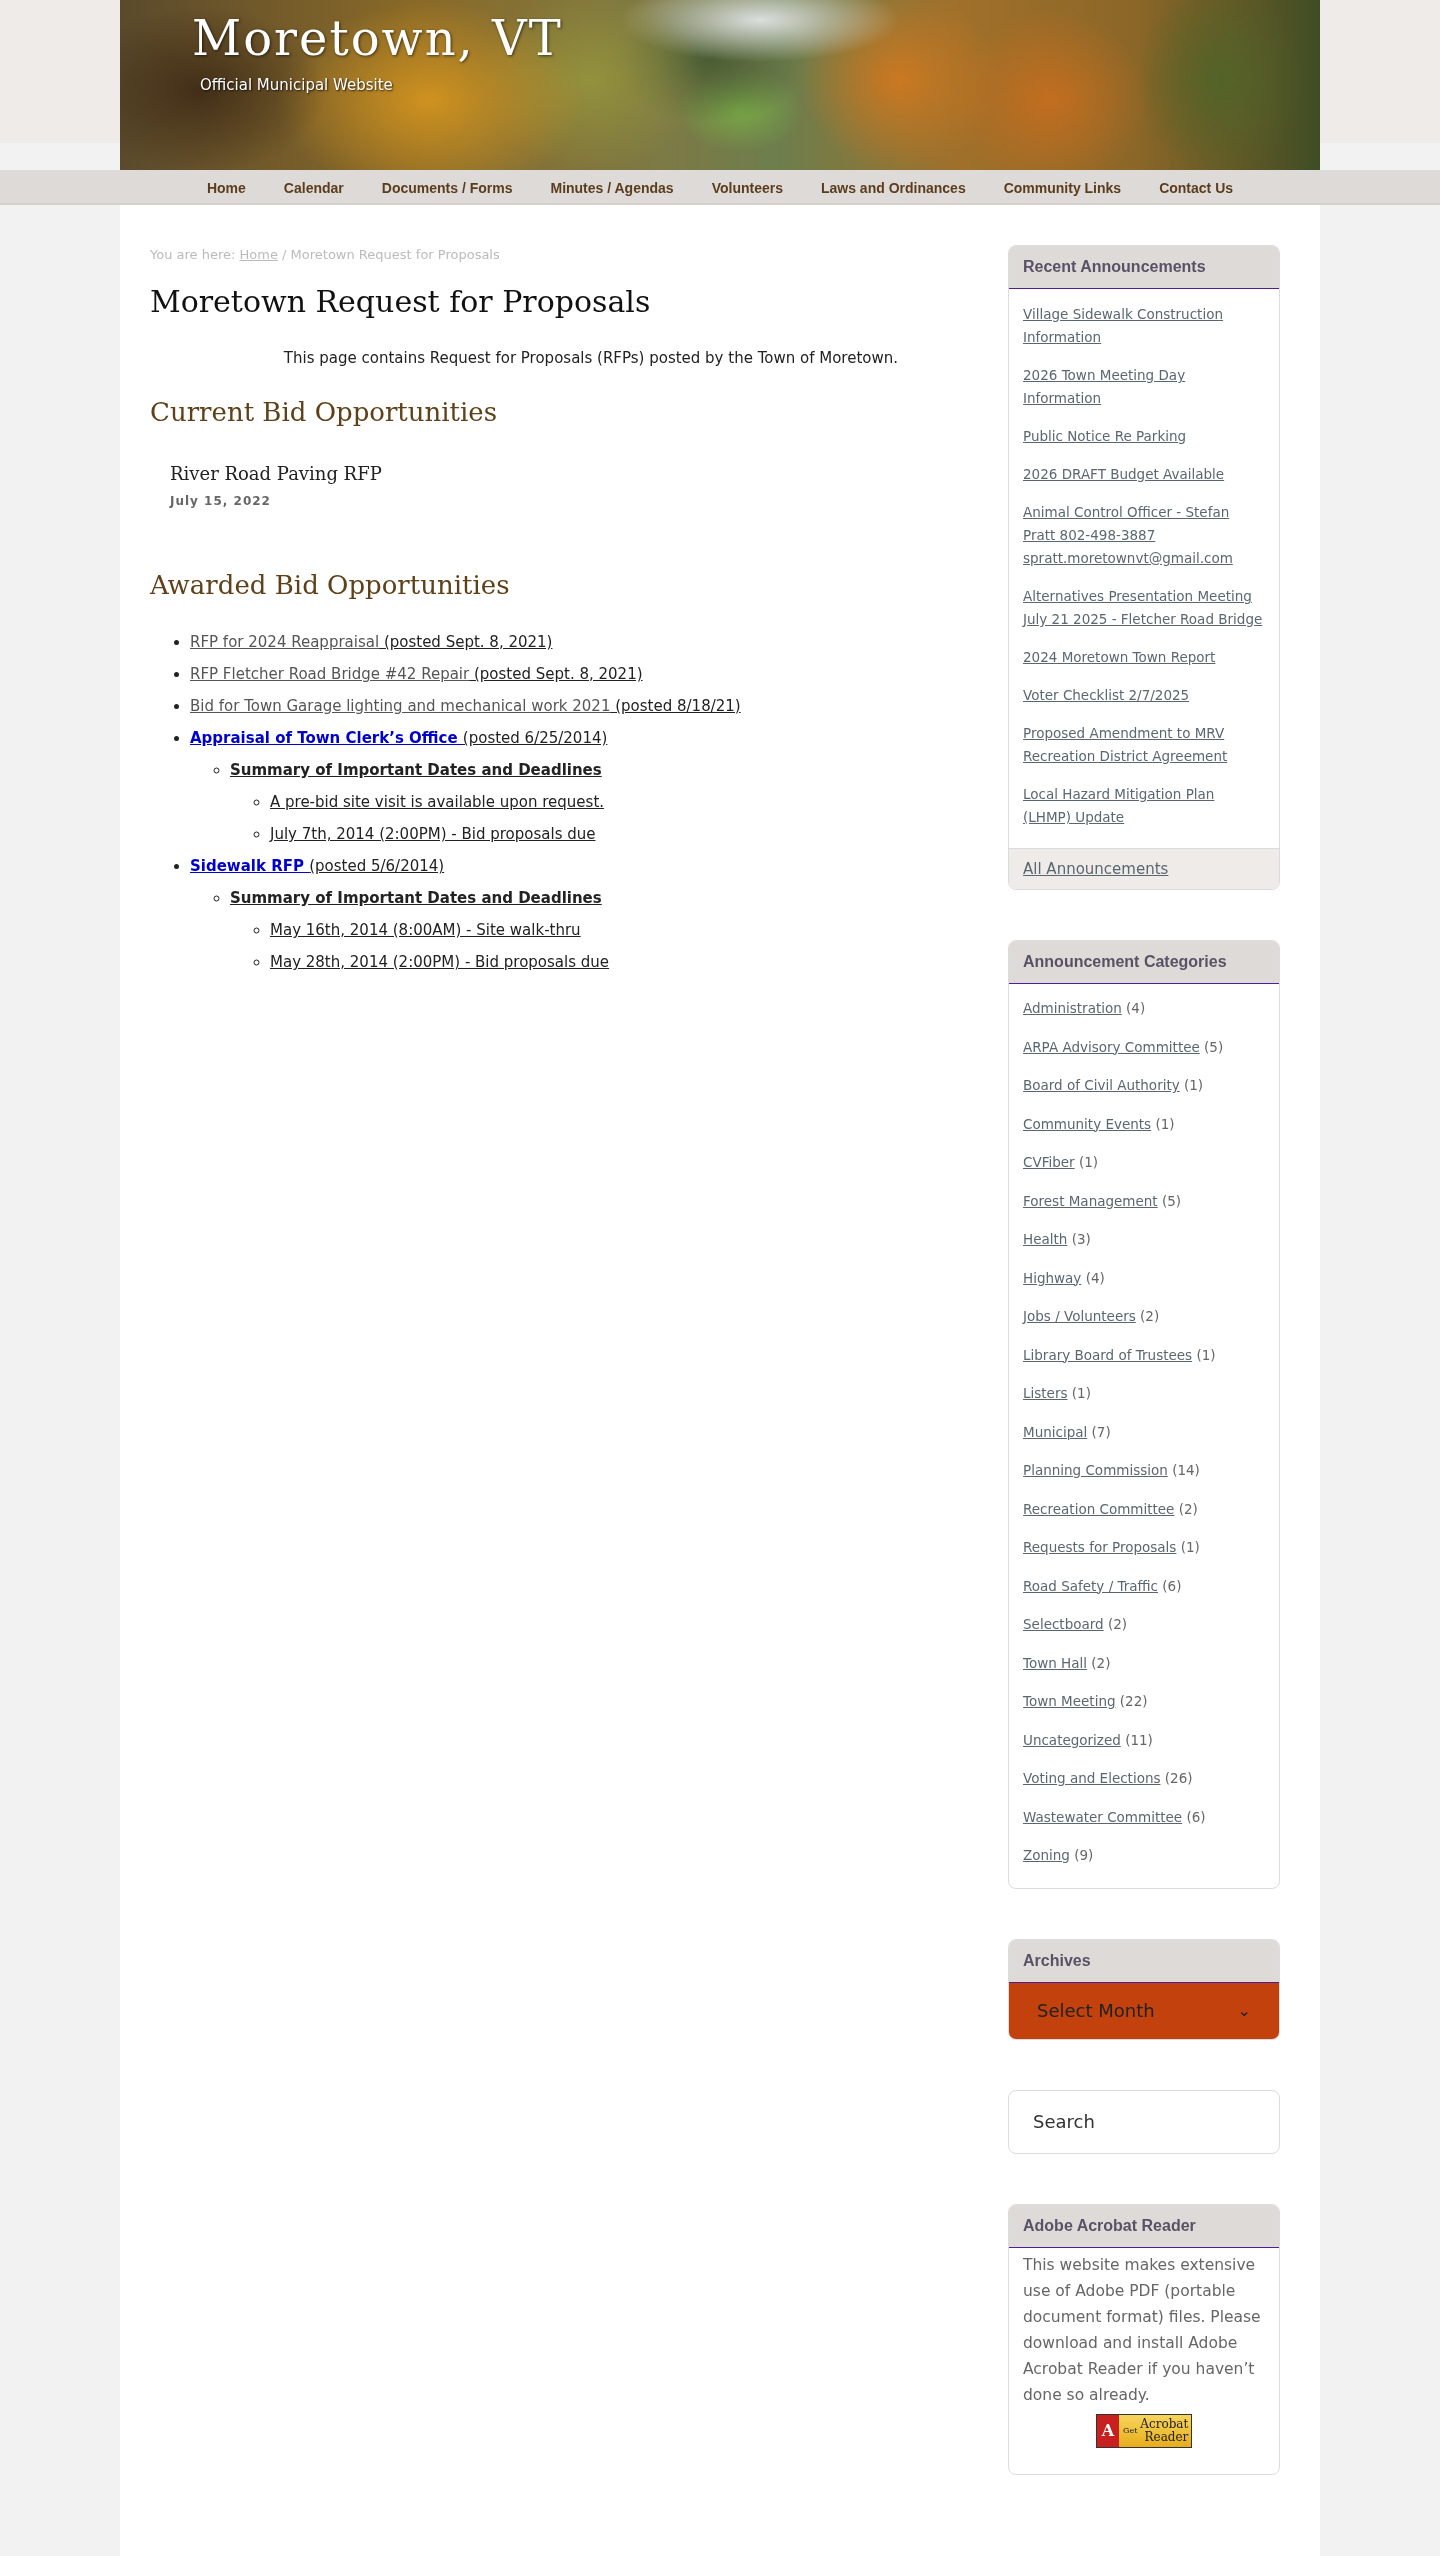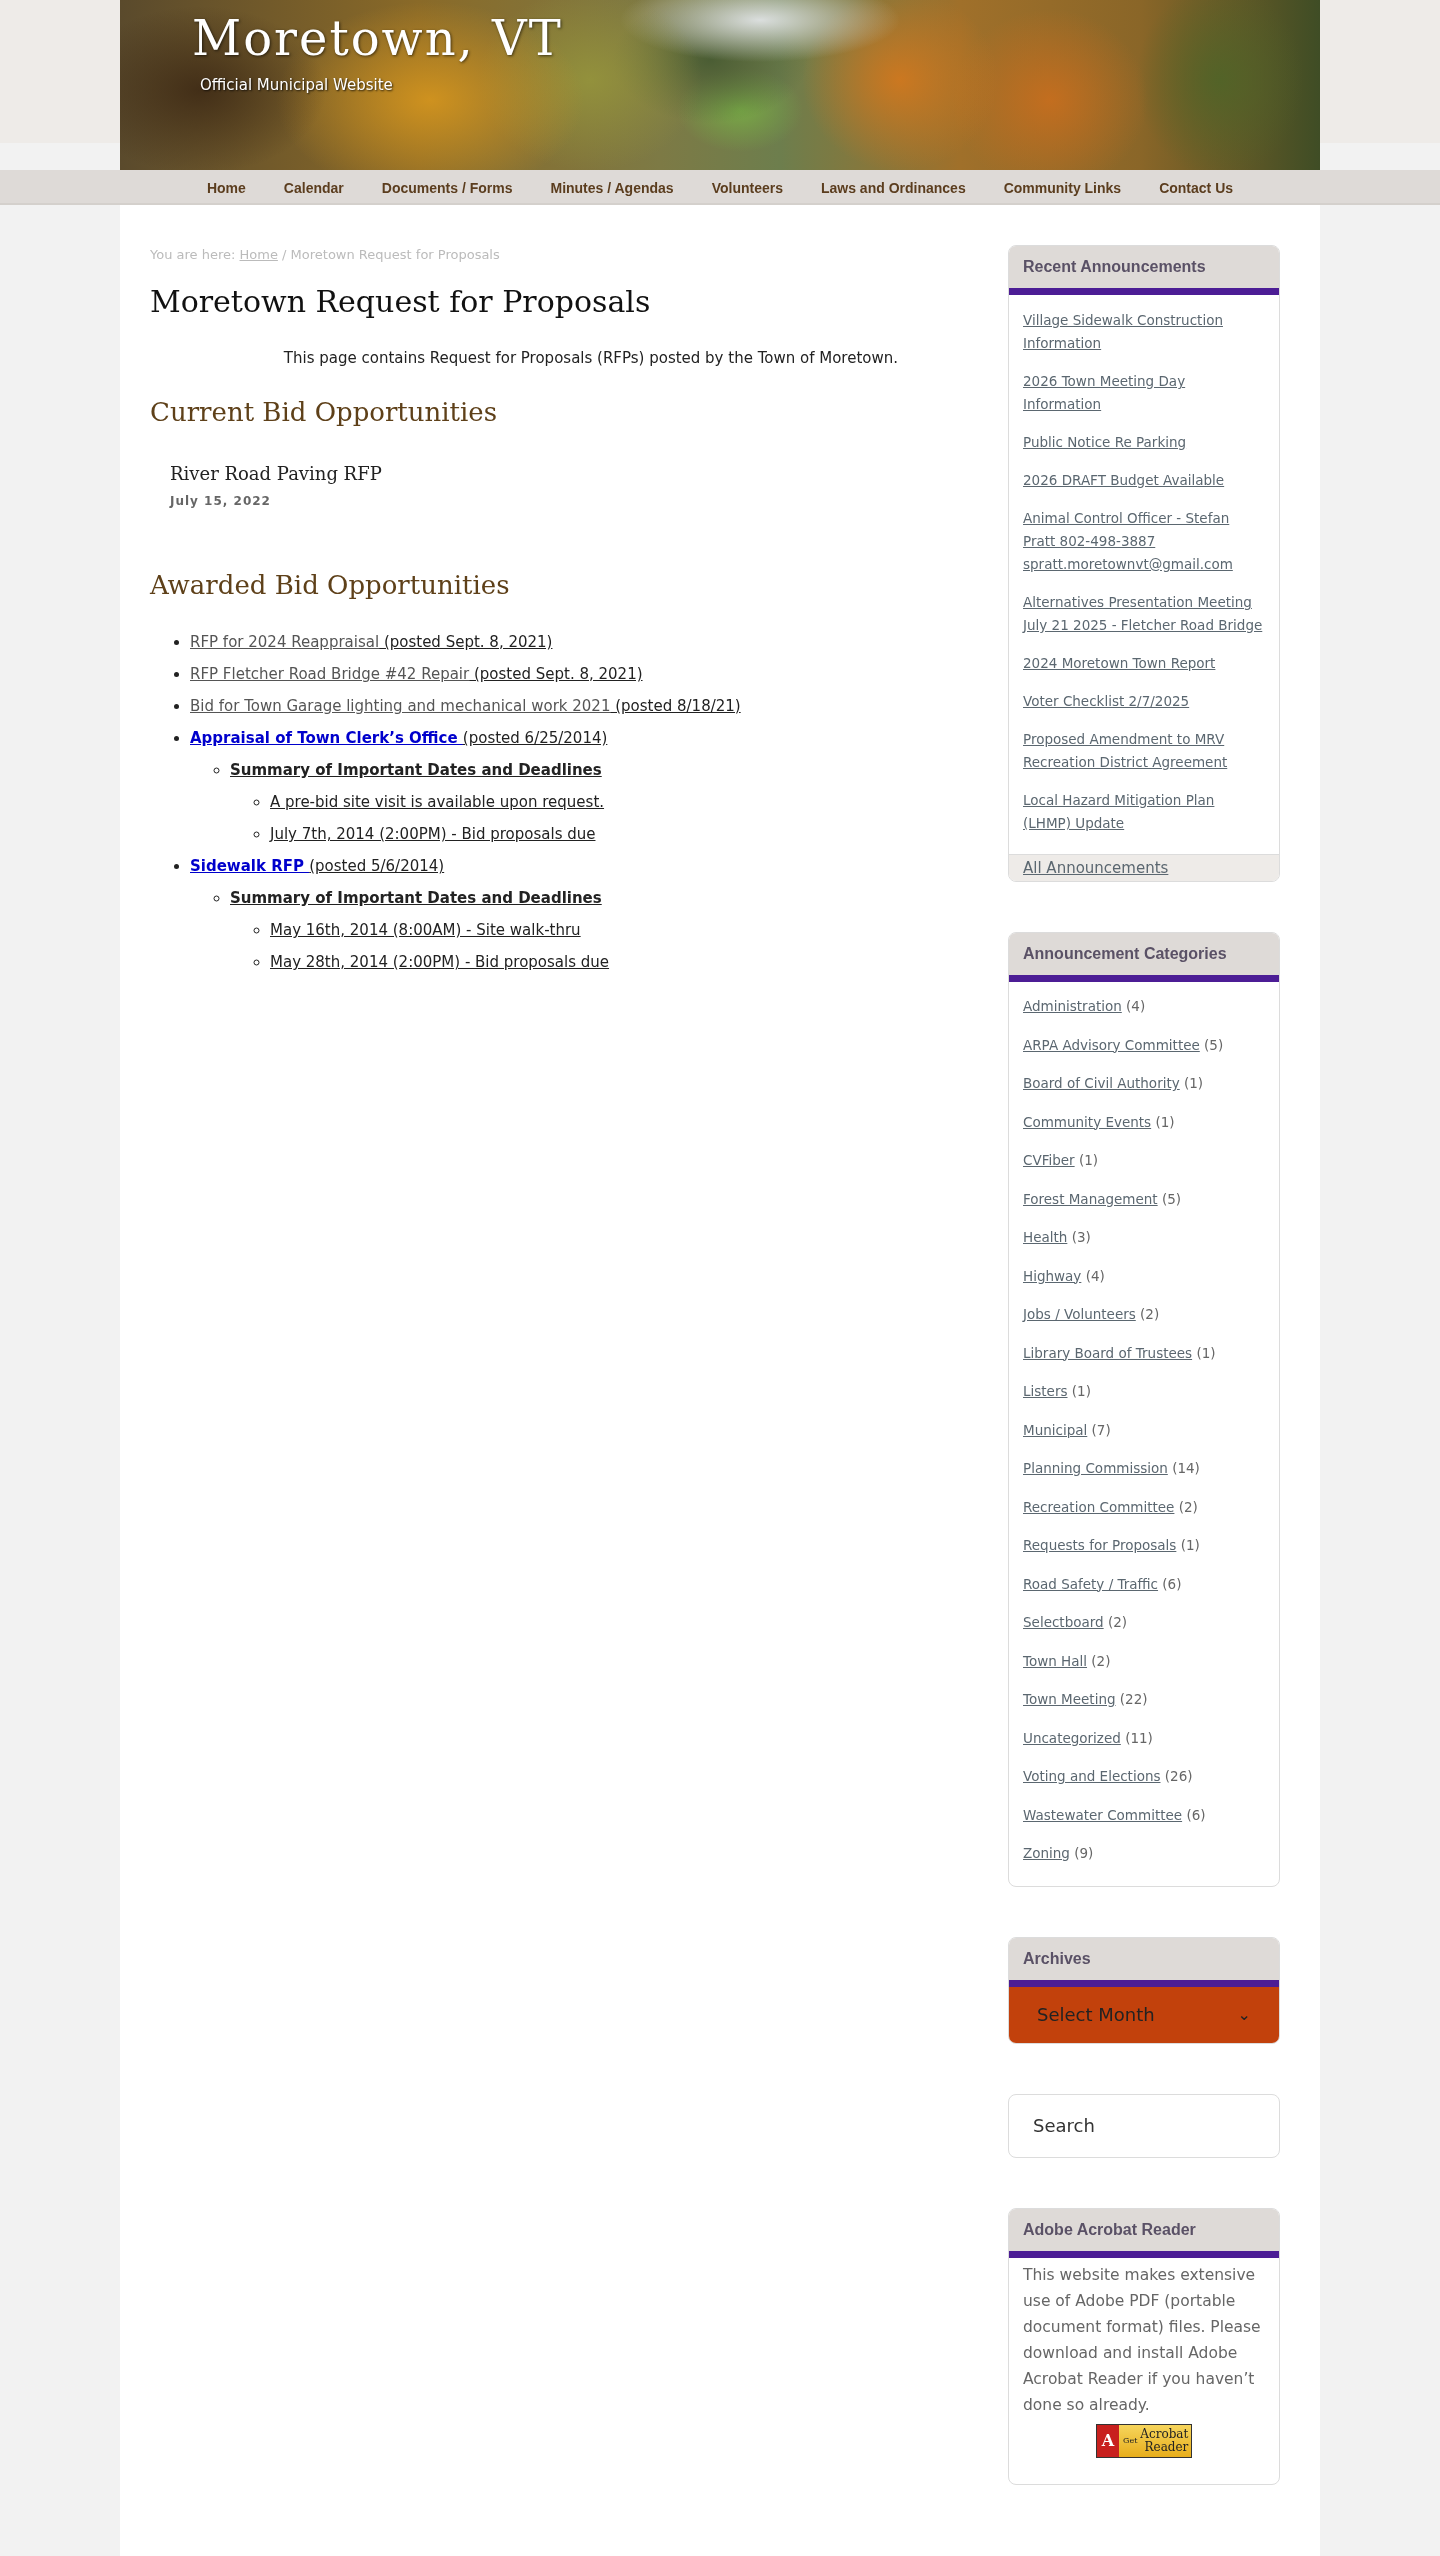--- a/index.html
+++ b/index.html
@@ -76,26 +76,26 @@
     ul.sub li.bold > span.title { font-weight: bold; }
     ul.subsub { list-style: circle; margin-left: 40px; }
 
     .widget {
       border: 1px solid #dcdcdc; border-radius: 8px; overflow: hidden;
       background: #fff; margin-bottom: 50px;
     }
     .widget-header {
       background: #dedad7; padding: 12px 14px; font-size: 16px; font-weight: bold;
       color: #5a5166; font-family: "Liberation Sans", sans-serif;
-      border-bottom: 7px solid #4c1d95;
+      border-bottom: 1px solid #4c1d95;
     }
     .widget-body { padding: 14px 14px 4px 14px; }
     .ann-item { font-size: 13.5px; line-height: 23px; margin-bottom: 15px; }
     .ann-item a { color: #5b6770; text-decoration: underline; }
-    .widget-footer { background: #eeebe8; padding: 4px 14px; border-top: 1px solid #dcdcdc; font-size: 15px; }
+    .widget-footer { background: #eeebe8; padding: 11px 14px; border-top: 1px solid #dcdcdc; font-size: 15px; }
     .widget-footer a { color: #5b6770; text-decoration: underline; }
     .cat-item { font-size: 13.5px; line-height: 20px; margin-bottom: 18.5px; color: #666; }
     .cat-item a { color: #5b6770; text-decoration: underline; }
     .archives-select {
       width: 100%; height: 56px; border: none; font-size: 18px; padding: 0 28px;
       font-family: "DejaVu Sans", sans-serif; color: #222; background: #c2410c;
       display: flex; align-items: center; justify-content: space-between;
     }
     .search-box {
       border: 1px solid #dcdcdc; border-radius: 8px; height: 64px;

